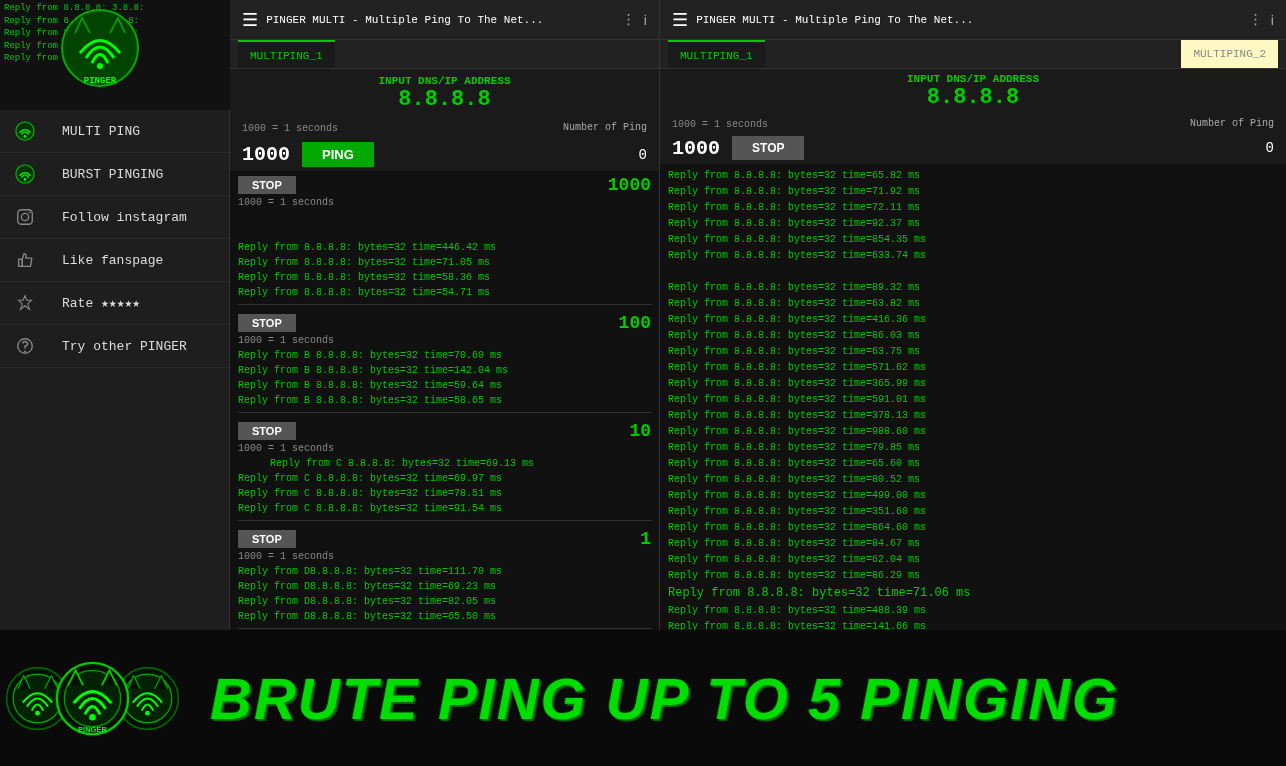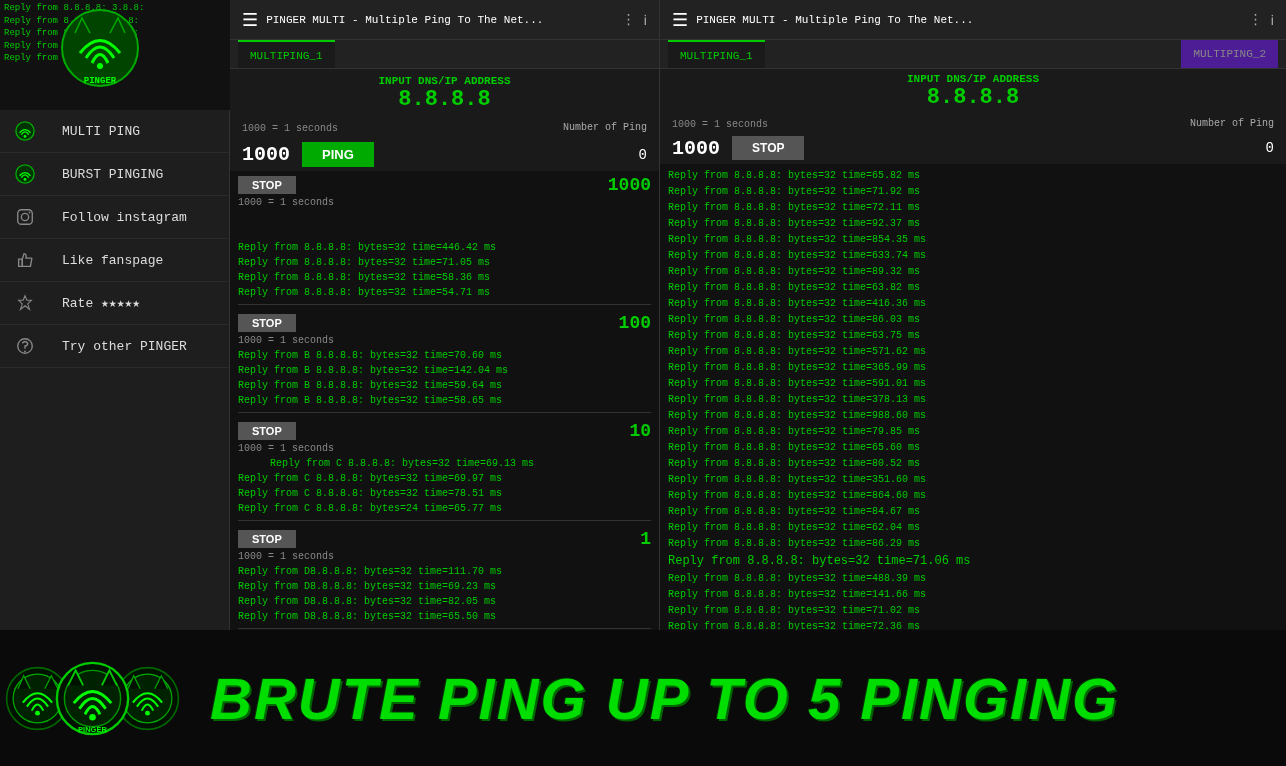--- a/index.html
+++ b/index.html
@@ -342,21 +342,21 @@
 
     <div class="ping-section">
       <div style="display:flex; justify-content:space-between; align-items:center;">
         <button style="background:#555; color:#fff; border:none; padding:3px 14px; font-size:11px; font-weight:bold; cursor:pointer;">STOP</button>
         <span style="color:#00cc00; font-size:18px; font-weight:bold;">10</span>
       </div>
       <div style="color:#888; font-size:10px; margin:2px 0;">1000 = 1 seconds</div>
       <div style="color:#00cc00; font-size:10px; line-height:1.5;margin-left:32px;">Reply from C 8.8.8.8: bytes=32 time=69.13 ms</div>
       <div style="color:#00cc00; font-size:10px; line-height:1.5;">Reply from C 8.8.8.8: bytes=32 time=69.97 ms</div>
       <div style="color:#00cc00; font-size:10px; line-height:1.5;">Reply from C 8.8.8.8: bytes=32 time=78.51 ms</div>
-      <div style="color:#00cc00; font-size:10px; line-height:1.5;">Reply from C 8.8.8.8: bytes=24 time=65.77 ms</div>
+      <div style="color:#00cc00; font-size:10px; line-height:1.5;">Reply from C 8.8.8.8: bytes=32 time=91.54 ms</div>
       <div class="ping-divider"></div>
     </div>
 
     <div class="ping-section">
       <div style="display:flex; justify-content:space-between; align-items:center;">
         <button style="background:#555; color:#fff; border:none; padding:3px 14px; font-size:11px; font-weight:bold; cursor:pointer;">STOP</button>
         <span style="color:#00cc00; font-size:18px; font-weight:bold;">1</span>
       </div>
       <div style="color:#888; font-size:10px; margin:2px 0;">1000 = 1 seconds</div>
       <div style="color:#00cc00; font-size:10px; line-height:1.5;">Reply from D8.8.8.8: bytes=32 time=111.70 ms</div>
@@ -384,21 +384,21 @@
     <span style="color:#fff; font-size:18px; margin-right:8px; cursor:pointer;">☰</span>
     <span style="color:#fff; font-size:11px; flex:1; overflow:hidden; text-overflow:ellipsis; white-space:nowrap;">PINGER MULTI - Multiple Ping To The Net...</span>
     <span style="color:#aaa; font-size:14px; margin-left:8px; cursor:pointer;">⋮</span>
     <span style="color:#aaa; font-size:14px; margin-left:8px; cursor:pointer;">ℹ</span>
   </div>
 
   <div style="display:flex; background:#222; border-bottom:1px solid #333; padding:0 8px; justify-content:space-between;">
     <div style="background:#1a1a1a; border-top:2px solid #00cc00; padding:4px 12px; margin-right:4px;">
       <span style="color:#00cc00; font-size:11px;">MULTIPING_1</span>
     </div>
-    <div style="background:#4c1d95; padding:4px 12px;">
+    <div style="background:#fef9c3; padding:4px 12px;">
       <span style="color:#888; font-size:11px;">MULTIPING_2</span>
     </div>
   </div>
 
   <div style="display:flex; flex-direction:column; align-items:center; padding:4px 12px 2px; background:#1a1a1a;">
     <div style="color:#00cc00; font-size:11px; font-weight:bold;">INPUT DNS/IP ADDRESS</div>
     <div style="color:#00cc00; font-size:22px; font-weight:bold;">8.8.8.8</div>
   </div>
 
   <div style="display:flex; align-items:center; justify-content:space-between; padding:2px 12px; background:#1a1a1a;">
@@ -416,33 +416,34 @@
     <div style="color:#fff; font-size:14px;">0</div>
   </div>
 
   <div class="right-scroll" style="height:480px; overflow-y:auto; padding:4px 8px; background:#111;">
     <div style="color:#00cc00; font-size:10px; line-height:1.6;">Reply from 8.8.8.8: bytes=32 time=65.82 ms</div>
     <div style="color:#00cc00; font-size:10px; line-height:1.6;">Reply from 8.8.8.8: bytes=32 time=71.92 ms</div>
     <div style="color:#00cc00; font-size:10px; line-height:1.6;">Reply from 8.8.8.8: bytes=32 time=72.11 ms</div>
     <div style="color:#00cc00; font-size:10px; line-height:1.6;">Reply from 8.8.8.8: bytes=32 time=92.37 ms</div>
     <div style="color:#00cc00; font-size:10px; line-height:1.6;">Reply from 8.8.8.8: bytes=32 time=854.35 ms</div>
     <div style="color:#00cc00; font-size:10px; line-height:1.6;">Reply from 8.8.8.8: bytes=32 time=633.74 ms</div>
-    <div style="color:#00cc00; font-size:10px; line-height:1.6;">Reply from 8.8.8.8: bytes=32 time=89.32 ms</div>
+    <div style="color:#00cc00; font-size:10px; line-height:1.6;margin-top:16px;">Reply from 8.8.8.8: bytes=32 time=89.32 ms</div>
     <div style="color:#00cc00; font-size:10px; line-height:1.6;">Reply from 8.8.8.8: bytes=32 time=63.82 ms</div>
     <div style="color:#00cc00; font-size:10px; line-height:1.6;">Reply from 8.8.8.8: bytes=32 time=416.36 ms</div>
     <div style="color:#00cc00; font-size:10px; line-height:1.6;">Reply from 8.8.8.8: bytes=32 time=86.03 ms</div>
     <div style="color:#00cc00; font-size:10px; line-height:1.6;">Reply from 8.8.8.8: bytes=32 time=63.75 ms</div>
     <div style="color:#00cc00; font-size:10px; line-height:1.6;">Reply from 8.8.8.8: bytes=32 time=571.62 ms</div>
     <div style="color:#00cc00; font-size:10px; line-height:1.6;">Reply from 8.8.8.8: bytes=32 time=365.99 ms</div>
     <div style="color:#00cc00; font-size:10px; line-height:1.6;">Reply from 8.8.8.8: bytes=32 time=591.01 ms</div>
     <div style="color:#00cc00; font-size:10px; line-height:1.6;">Reply from 8.8.8.8: bytes=32 time=378.13 ms</div>
     <div style="color:#00cc00; font-size:10px; line-height:1.6;">Reply from 8.8.8.8: bytes=32 time=988.60 ms</div>
     <div style="color:#00cc00; font-size:10px; line-height:1.6;">Reply from 8.8.8.8: bytes=32 time=79.85 ms</div>
     <div style="color:#00cc00; font-size:10px; line-height:1.6;">Reply from 8.8.8.8: bytes=32 time=65.60 ms</div>
     <div style="color:#00cc00; font-size:10px; line-height:1.6;">Reply from 8.8.8.8: bytes=32 time=80.52 ms</div>
+    <div style="color:#00cc00; font-size:10px; line-height:1.6;">Reply from 8.8.8.8: bytes=32 time=499.00 ms</div>
     <div style="color:#00cc00; font-size:10px; line-height:1.6;">Reply from 8.8.8.8: bytes=32 time=351.60 ms</div>
     <div style="color:#00cc00; font-size:10px; line-height:1.6;">Reply from 8.8.8.8: bytes=32 time=864.60 ms</div>
     <div style="color:#00cc00; font-size:10px; line-height:1.6;">Reply from 8.8.8.8: bytes=32 time=84.67 ms</div>
     <div style="color:#00cc00; font-size:10px; line-height:1.6;">Reply from 8.8.8.8: bytes=32 time=62.04 ms</div>
     <div style="color:#00cc00; font-size:10px; line-height:1.6;">Reply from 8.8.8.8: bytes=32 time=86.29 ms</div>
     <div style="color:#00cc00; font-size:12px; line-height:1.6;">Reply from 8.8.8.8: bytes=32 time=71.06 ms</div>
     <div style="color:#00cc00; font-size:10px; line-height:1.6;">Reply from 8.8.8.8: bytes=32 time=488.39 ms</div>
     <div style="color:#00cc00; font-size:10px; line-height:1.6;">Reply from 8.8.8.8: bytes=32 time=141.66 ms</div>
     <div style="color:#00cc00; font-size:10px; line-height:1.6;">Reply from 8.8.8.8: bytes=32 time=71.02 ms</div>
     <div style="color:#00cc00; font-size:10px; line-height:1.6;">Reply from 8.8.8.8: bytes=32 time=72.36 ms</div>

